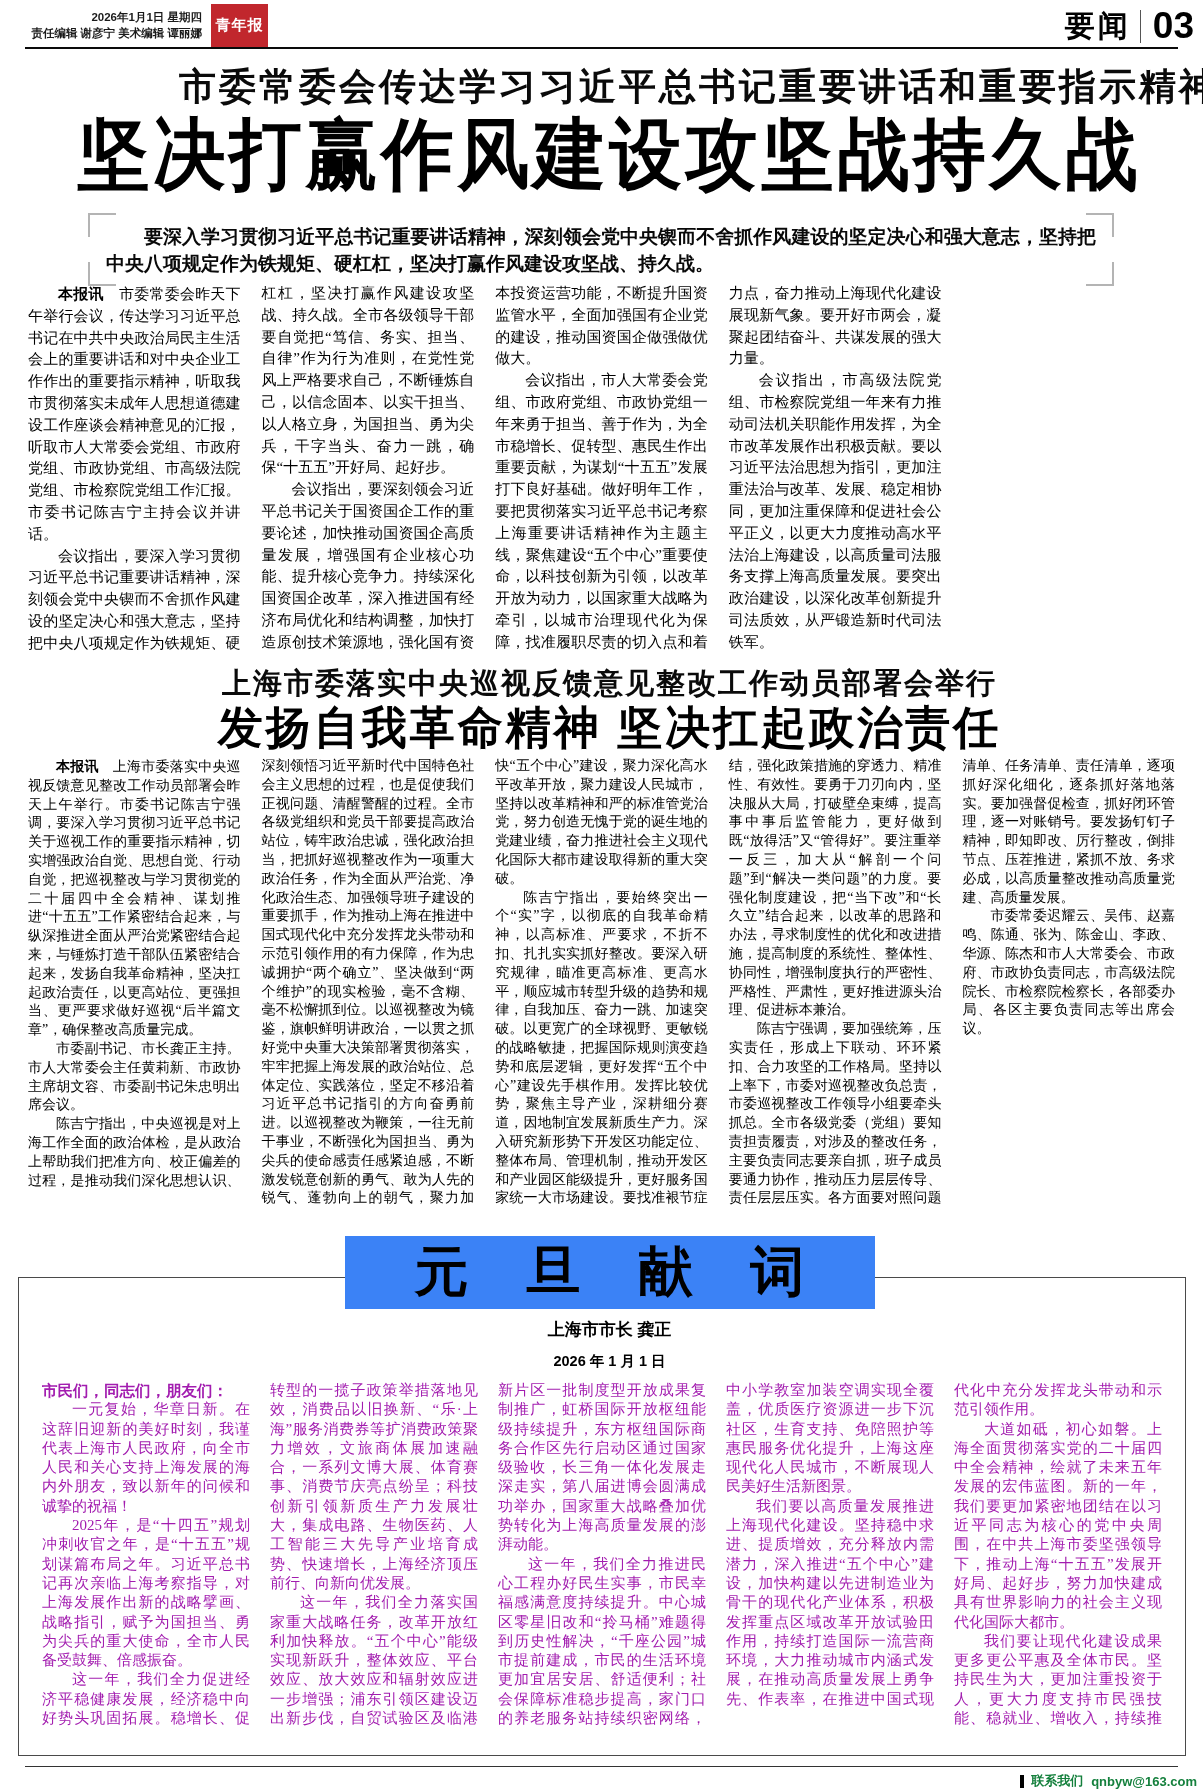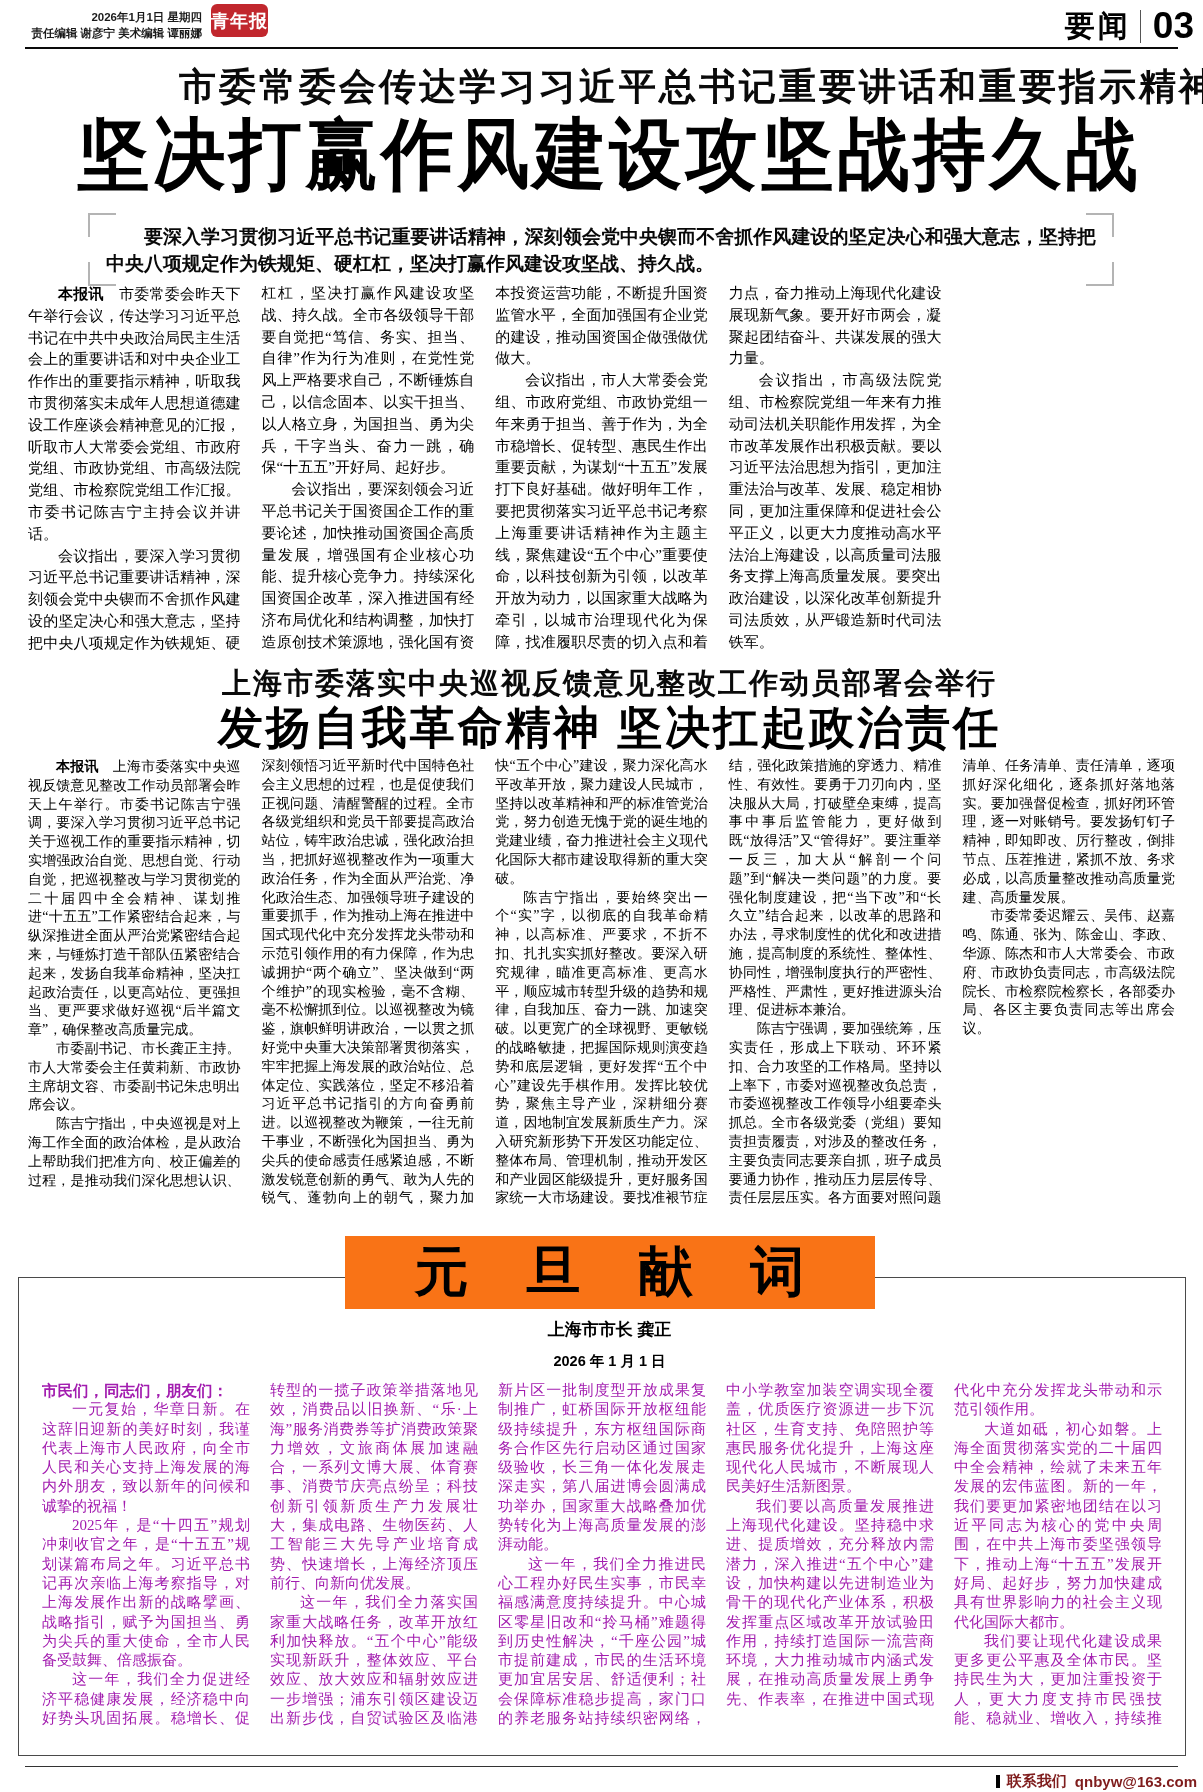--- a/index.html
+++ b/index.html
@@ -3,24 +3,24 @@
 <meta charset="utf-8">
 <style>
   html,body{margin:0;padding:0;background:#e8e8e8;}
   .page{position:relative;width:1203px;height:1792px;margin:0 auto;background:#ffffff;overflow:hidden;
         font-family:"Liberation Serif","DejaVu Serif",serif;color:#000;padding-left:16px;}
 
   
   .hdr-meta{position:absolute;top:9px;left:0;width:202px;text-align:right;
             font-family:"Liberation Sans","DejaVu Sans",sans-serif;font-weight:700;
             font-size:11.5px;line-height:16px;color:#1a1a1a;}
-  .hdr-logo{position:absolute;top:4px;left:211px;width:57px;height:33px;background:#c1272d;
+  .hdr-logo{position:absolute;top:4px;left:211px;width:57px;height:43px;background:#c1272d;
             color:#fff;display:flex;align-items:center;justify-content:center;
-            font-family:"Liberation Serif","DejaVu Serif",serif;font-weight:700;font-size:18px;
-            letter-spacing:1px;border-radius:6px;}
+            font-family:"Liberation Serif","DejaVu Serif",serif;font-weight:700;font-size:15px;
+            letter-spacing:1px;}
   .hdr-section{position:absolute;top:5px;right:25px;display:flex;align-items:center;}
   .hdr-section .sec{font-family:"Liberation Sans","DejaVu Sans",sans-serif;font-weight:700;
                     font-size:30px;letter-spacing:3px;}
   .hdr-section .divider{width:1px;height:33px;background:#555;margin:0 12px 0 9px;}
   .hdr-section .num{font-family:"Liberation Sans","DejaVu Sans",sans-serif;font-weight:700;font-size:37px;text-align:center;}
   .hdr-rule{position:absolute;top:47px;left:25px;width:1153px;height:2px;background:#0a0a0a;}
 
   
   .a1-kicker{position:absolute;top:62px;left:0;width:100%;text-align:right;
              font-family:"Liberation Sans","DejaVu Sans",sans-serif;font-weight:800;
@@ -52,37 +52,37 @@
   .a2-headline{position:absolute;top:698px;left:0;width:100%;text-align:center;
                font-family:"Liberation Sans","DejaVu Sans",sans-serif;font-weight:900;
                font-size:45px;letter-spacing:3px;color:#000;}
   .a2-body{top:757px;left:28px;width:1147px;height:452px;column-count:5;
            font-size:14px;line-height:18.8px;}
 
   
   .addr-frame{position:absolute;top:1277px;left:18px;width:1166px;height:477px;
               border:1px solid #4a4a4a;background:transparent;}
   .addr-title{position:absolute;top:1236px;left:50%;transform:translateX(-50%);
-              background:#f97316;z-index:2;white-space:nowrap;
+              background:#3b82f6;z-index:2;white-space:nowrap;
               font-family:"Liberation Serif","DejaVu Serif",serif;font-weight:700;
               font-size:54px;letter-spacing:58px;padding:0 12px 0 70px;color:#000;}
   .addr-byline{position:absolute;top:1318px;left:0;width:100%;text-align:center;z-index:2;
                font-family:"Liberation Sans","DejaVu Sans",sans-serif;font-weight:700;font-size:17px;}
   .addr-date{position:absolute;top:1352px;left:0;width:100%;text-align:center;z-index:2;
              font-family:"Liberation Sans","DejaVu Sans",sans-serif;font-weight:600;font-size:14.5px;}
   .addr-body{top:1381px;left:42px;width:1120px;height:364px;column-count:5;column-gap:20px;
              font-size:15px;line-height:19.3px;color:#a21caf;z-index:2;}
   .addr-body p:first-child{font-family:"Liberation Sans","DejaVu Sans",sans-serif;
                            font-weight:700;text-indent:0;font-size:15.5px;}
 
   
   .footer-rule{position:absolute;top:1766px;left:25px;width:1153px;height:1px;background:#333;}
   .footer-contact{position:absolute;top:1772px;right:22px;display:flex;align-items:center;
                   font-family:"Liberation Sans","DejaVu Sans",sans-serif;font-weight:700;
-                  font-size:15px;color:#7f1d1d;}
+                  font-size:13px;color:#15803d;}
   .footer-contact .bar{width:4px;height:13px;background:#000;margin-right:7px;}
   .footer-contact .email{margin-left:8px;}
 </style>
 </head>
 <body>
 
 <div class="page">
 
   <div class="hdr-meta">
     <div>2026年1月1日 星期四</div>

